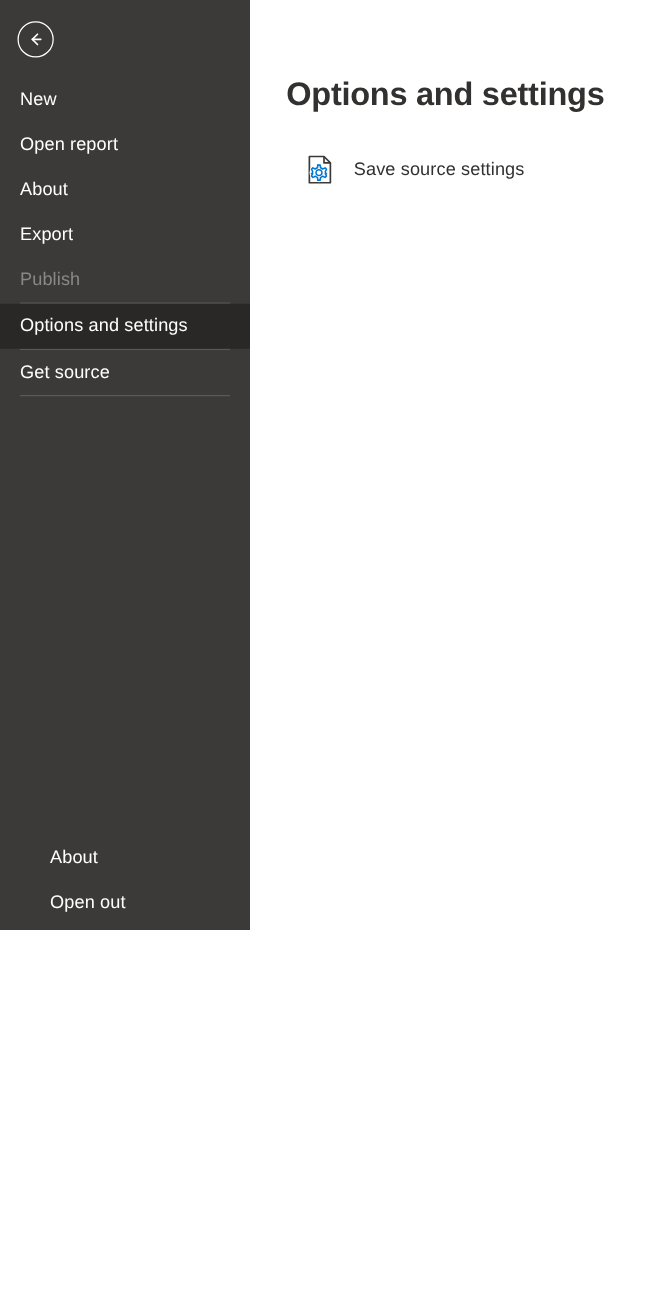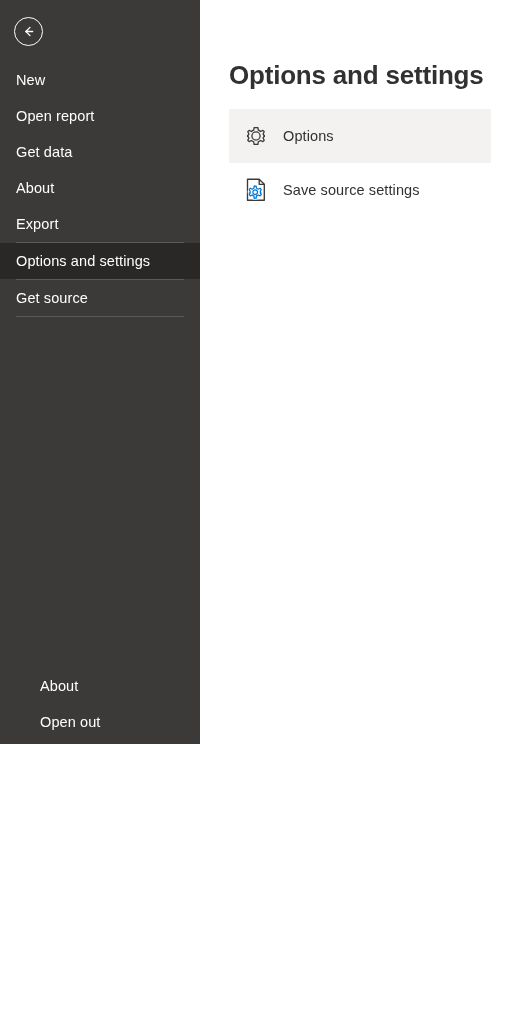--- a/index.html
+++ b/index.html
@@ -170,32 +170,32 @@
       <div class="nav-item">
         <span>New</span>
       </div>
 
       <div class="nav-item">
         <span>Open report</span>
       </div>
 
 
 
-      <div class="nav-item">
-        <span>Get data</span>
-      </div>
 
       <div class="nav-item">
         <span>About</span>
       </div>
 
       <div class="nav-item">
         <span>Export</span>
       </div>
 
+      <div class="nav-item disabled">
+        <span>Publish</span>
+      </div>
 
       <div class="nav-sep"></div>
 
       <div class="nav-item selected">
         <span>Options and settings</span>
       </div>
 
       <div class="nav-sep"></div>
 
       <div class="nav-item">
@@ -216,47 +216,20 @@
     </div>
 
   </div>
 
   <div class="content">
 
     <div class="page-title">Options and settings</div>
 
     <div class="option-list">
 
-      <div class="option-row active">
-        <span class="option-icon">
-          <svg width="26" height="26" viewBox="0 0 26 26">
-            <g fill="none" stroke="#3b3a39" stroke-width="1.3" stroke-linejoin="round" stroke-linecap="round">
-              <circle cx="13" cy="13" r="4.1"></circle>
-              <path d="M13 4.6 L14.9 4.6 L15.25 7.15
-                       A6.4 6.4 0 0 1 17.55 8.48
-                       L19.85 7.37 L21.2 8.72 L20.1 11.02
-                       A6.4 6.4 0 0 1 21.4 13.3
-                       L21.4 13.3"></path>
-              <path d="M13 4.6 L11.1 4.6 L10.75 7.15
-                       A6.4 6.4 0 0 0 8.45 8.48
-                       L6.15 7.37 L4.8 8.72 L5.9 11.02
-                       A6.4 6.4 0 0 0 4.6 13.3"></path>
-              <path d="M13 21.4 L14.9 21.4 L15.25 18.85
-                       A6.4 6.4 0 0 0 17.55 17.52
-                       L19.85 18.63 L21.2 17.28 L20.1 14.98
-                       A6.4 6.4 0 0 0 21.4 12.7"></path>
-              <path d="M13 21.4 L11.1 21.4 L10.75 18.85
-                       A6.4 6.4 0 0 1 8.45 17.52
-                       L6.15 18.63 L4.8 17.28 L5.9 14.98
-                       A6.4 6.4 0 0 1 4.6 12.7"></path>
-            </g>
-          </svg>
-        </span>
-        <span class="option-label">Options</span>
-      </div>
 
       <div class="option-row">
         <span class="option-icon">
           <svg width="28" height="28" viewBox="0 0 28 28">
 
             <path d="M5.5 3.2 L17.2 3.2 L22.3 8.3 L22.3 24.2 L5.5 24.2 Z" fill="#ffffff" stroke="#3b3a39" stroke-width="1.35" stroke-linejoin="round"></path>
             <path d="M17.2 3.2 L17.2 8.3 L22.3 8.3" fill="none" stroke="#3b3a39" stroke-width="1.35" stroke-linejoin="round"></path>
 
             <g transform="translate(13.2,16.1)">
               <circle cx="0" cy="0" r="7.6" fill="#ffffff"></circle>

